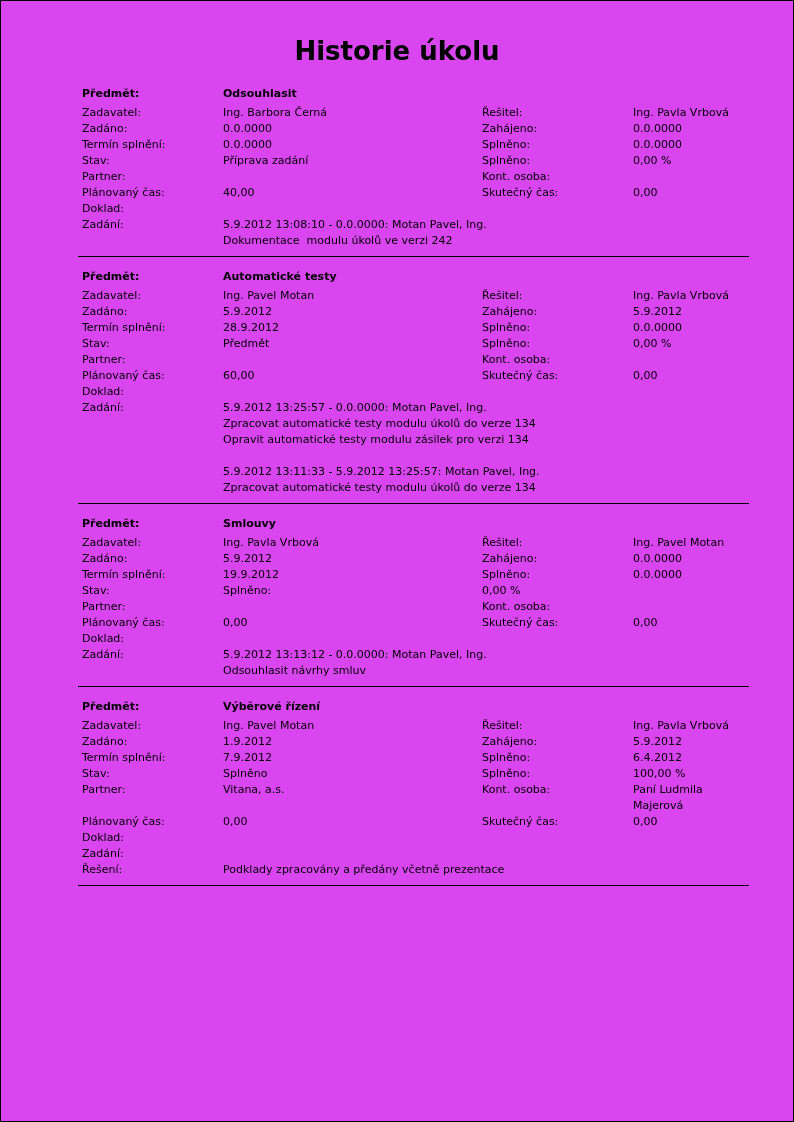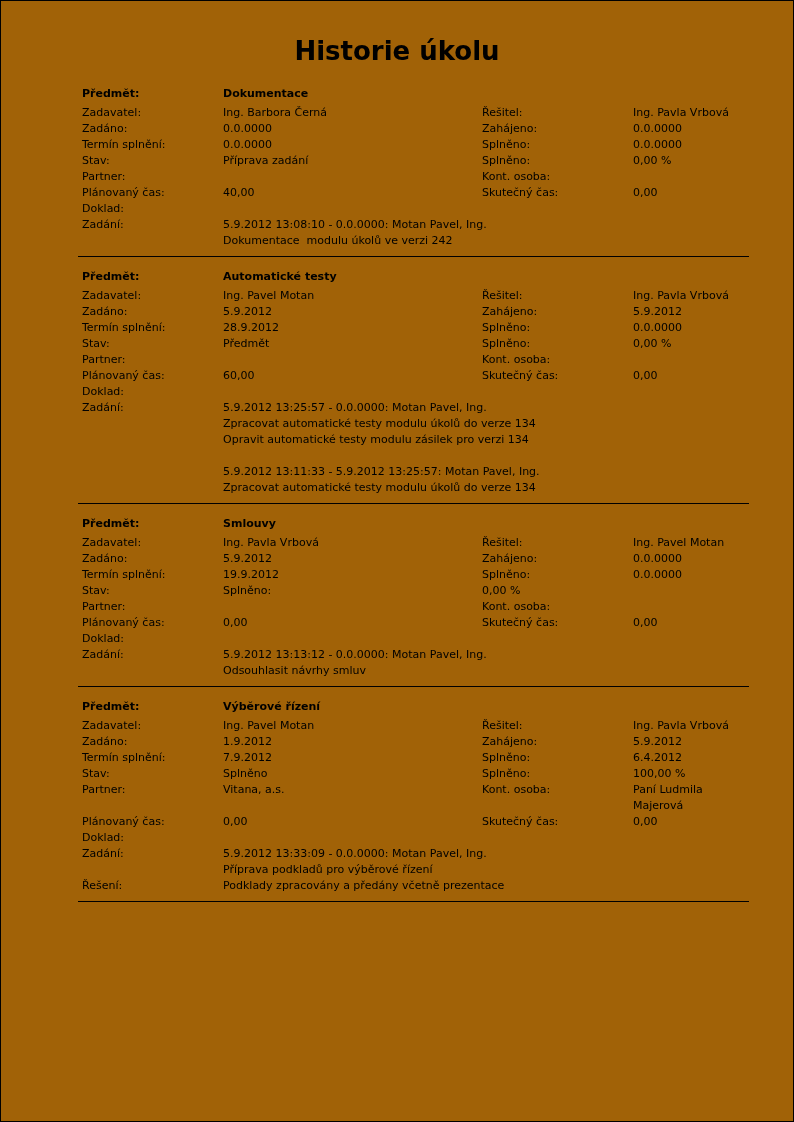--- a/index.html
+++ b/index.html
@@ -2,21 +2,21 @@
 <html><head>
 <meta charset="utf-8">
 <style>
   html, body { margin: 0; padding: 0; background: #ffffff; }
   .page {
     position: relative;
     width: 794px;
     height: 1122px;
     box-sizing: border-box;
     border: 1px solid #000000;
-    background: #a16207;
+    background: #d946ef;
     color: #000000;
     font-family: "DejaVu Sans", "Liberation Sans", sans-serif;
     font-size: 11px;
     line-height: 16px;
     overflow: hidden;
   }
   .title {
     font-size: 26px;
     line-height: 28px;
     font-weight: bold;
@@ -46,21 +46,21 @@
 </style>
 </head>
 <body>
 
 <div class="page">
   <div class="title">Historie úkolu</div>
   <div class="content">
   <section class="task">
     <div class="row subject-row">
       <span class="label bold">Předmět:</span>
-      <span class="value-wide bold">Dokumentace</span>
+      <span class="value-wide bold">Odsouhlasit</span>
     </div>
     <div class="row">
       <span class="label">Zadavatel:</span>
       <span>Ing. Barbora Černá</span>
       <span>Řešitel:</span>
       <span>Ing. Pavla Vrbová</span>
     </div>
     <div class="row">
       <span class="label">Zadáno:</span>
       <span>0.0.0000</span>
@@ -255,22 +255,20 @@
       <span>0,00</span>
       <span>Skutečný čas:</span>
       <span>0,00</span>
     </div>
     <div class="row">
       <span class="label">Doklad:</span>
       <span class="value-wide"></span>
     </div>
     <div class="row">
       <span class="label">Zadání:</span>
-      <span class="value-wide pre">5.9.2012 13:33:09 - 0.0.0000: Motan Pavel, Ing.
-Příprava podkladů pro výběrové řízení</span>
     </div>
     <div class="row">
       <span class="label">Řešení:</span>
       <span class="value-wide pre">Podklady zpracovány a předány včetně prezentace</span>
     </div>
     <div class="separator"></div>
   </section>
 </div>
 </div>
 

